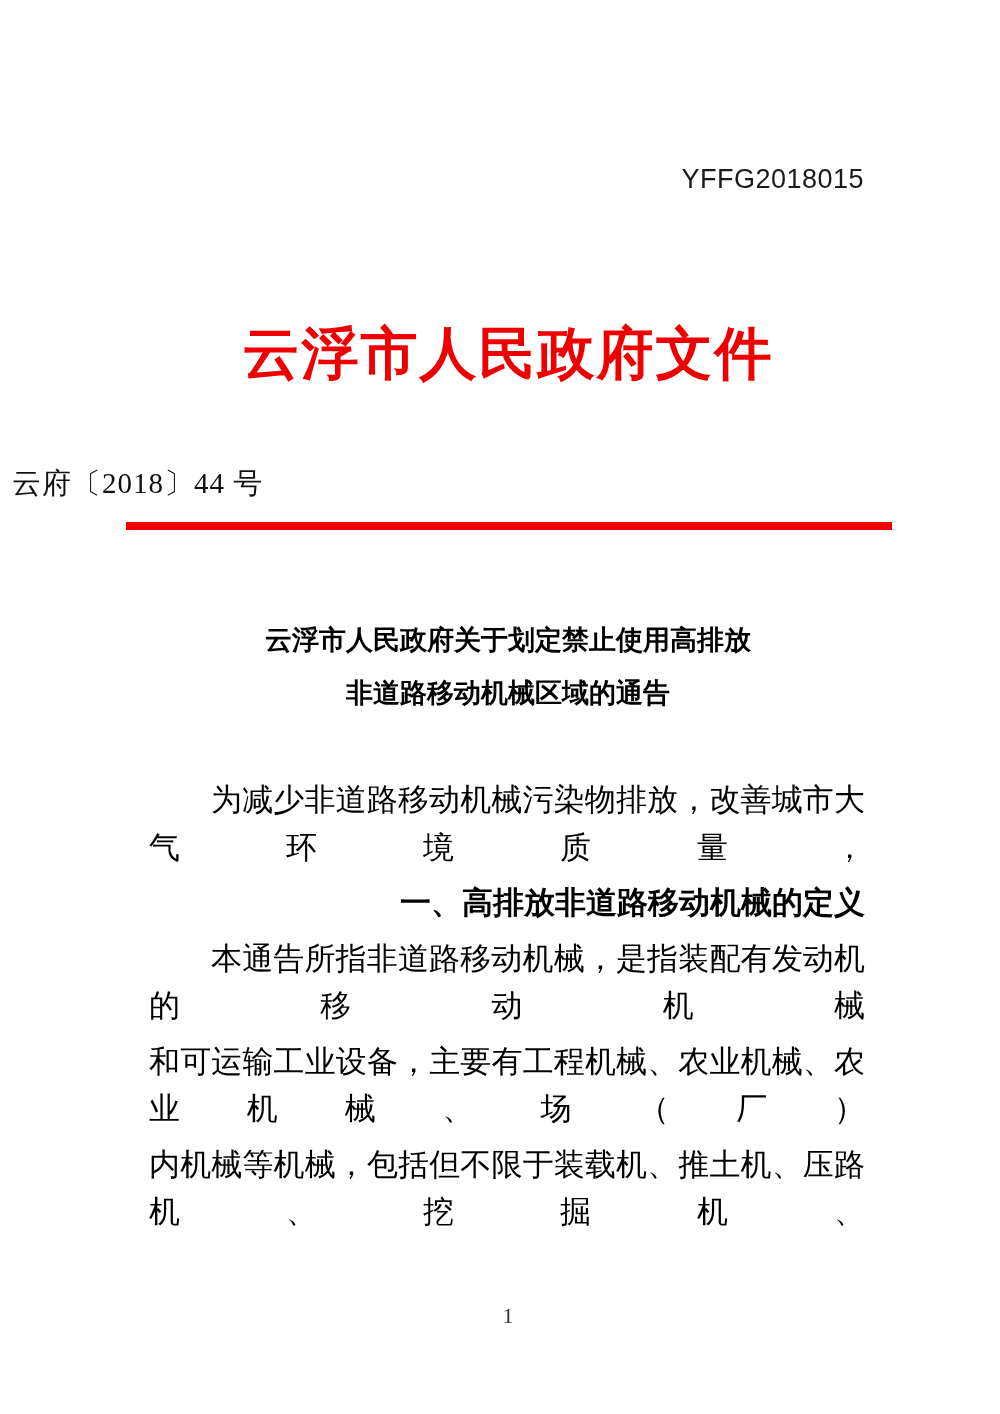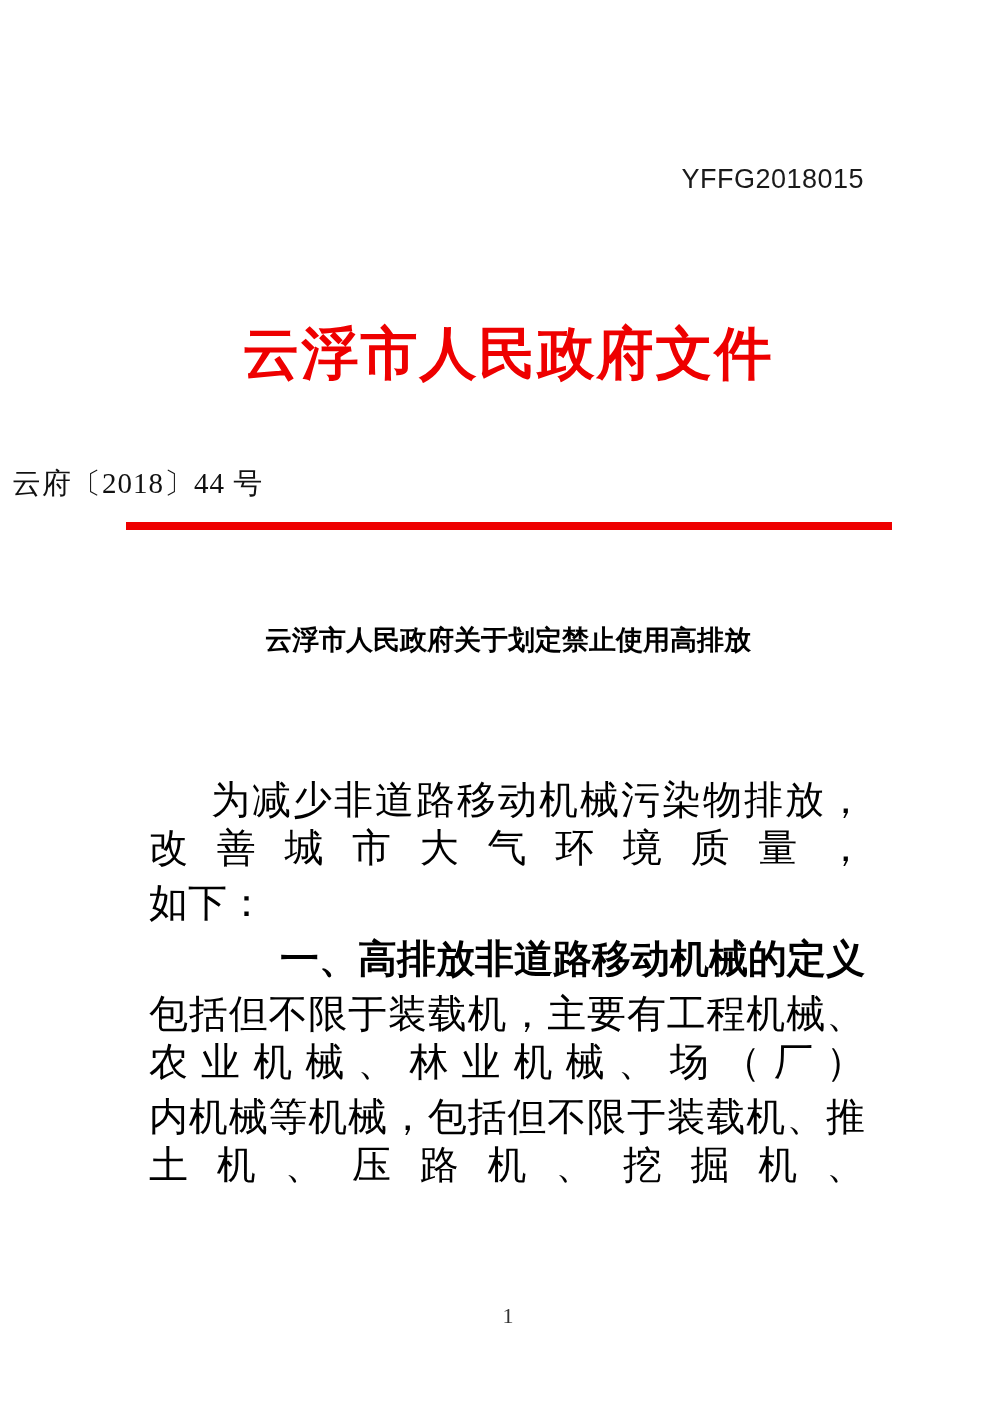--- a/index.html
+++ b/index.html
@@ -68,21 +68,21 @@
     line-height: 53px;
     color: #000000;
   }
   .body-text {
     position: absolute;
     top: 760px;
     left: 133px;
     right: 135px;
   }
   .line {
-    font-size: 39px;
+    font-size: 31px;
     line-height: 47.5px;
     color: #000000;
     text-align: justify;
     white-space: nowrap;
   }
   .line.fill {
     white-space: normal;
     text-align-last: justify;
   }
   .line.indent { text-indent: 62px; }
@@ -109,26 +109,27 @@
   <div class="doc-code">YFFG2018015</div>
 
   <h1 class="org-title">云浮市人民政府文件</h1>
 
   <div class="doc-number">云府〔2018〕44 号</div>
 
   <div class="red-rule"></div>
 
   <h2 class="notice-title">
     <span>云浮市人民政府关于划定禁止使用高排放</span><br>
+    <span>非道路移动机械区域的通告</span>
   </h2>
 
   <div class="body-text">
     <p class="line indent fill">为减少非道路移动机械污染物排放，改善城市大气环境质量，</p>
-    <p class="line">如下：</p>
     <p class="line indent head">一、高排放非道路移动机械的定义</p>
-    <p class="line fill">包括但不限于装载机，主要有工程机械、农业机械、林业机械、场（厂）</p>
+    <p class="line indent fill">本通告所指非道路移动机械，是指装配有发动机的移动机械</p>
+    <p class="line fill">和可运输工业设备，主要有工程机械、农业机械、农业机械、场（厂）</p>
     <p class="line fill">内机械等机械，包括但不限于装载机、推土机、压路机、挖掘机、</p>
 
   </div>
 
   <div class="page-number">1</div>
 
 </div>
 
 </body></html>

